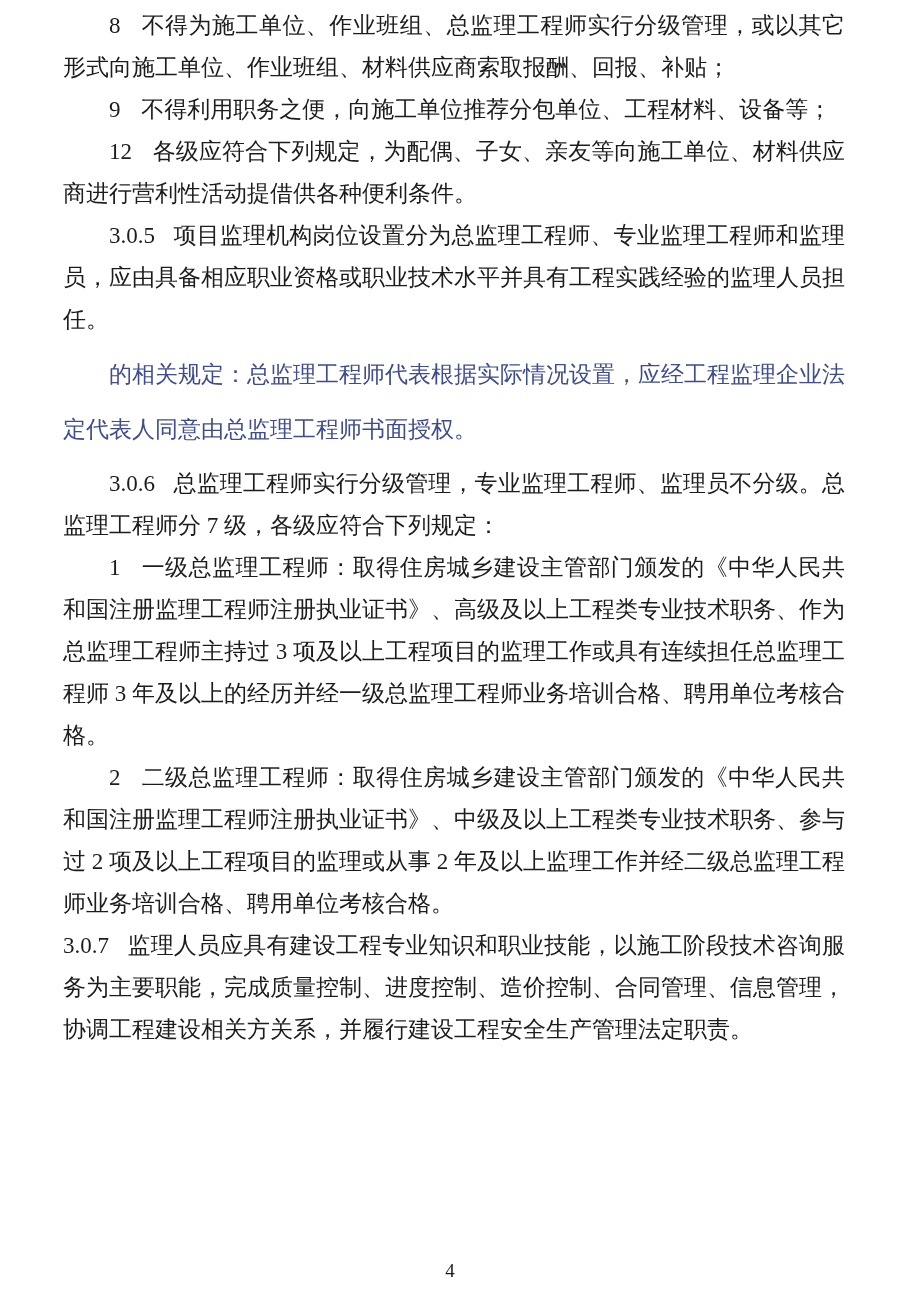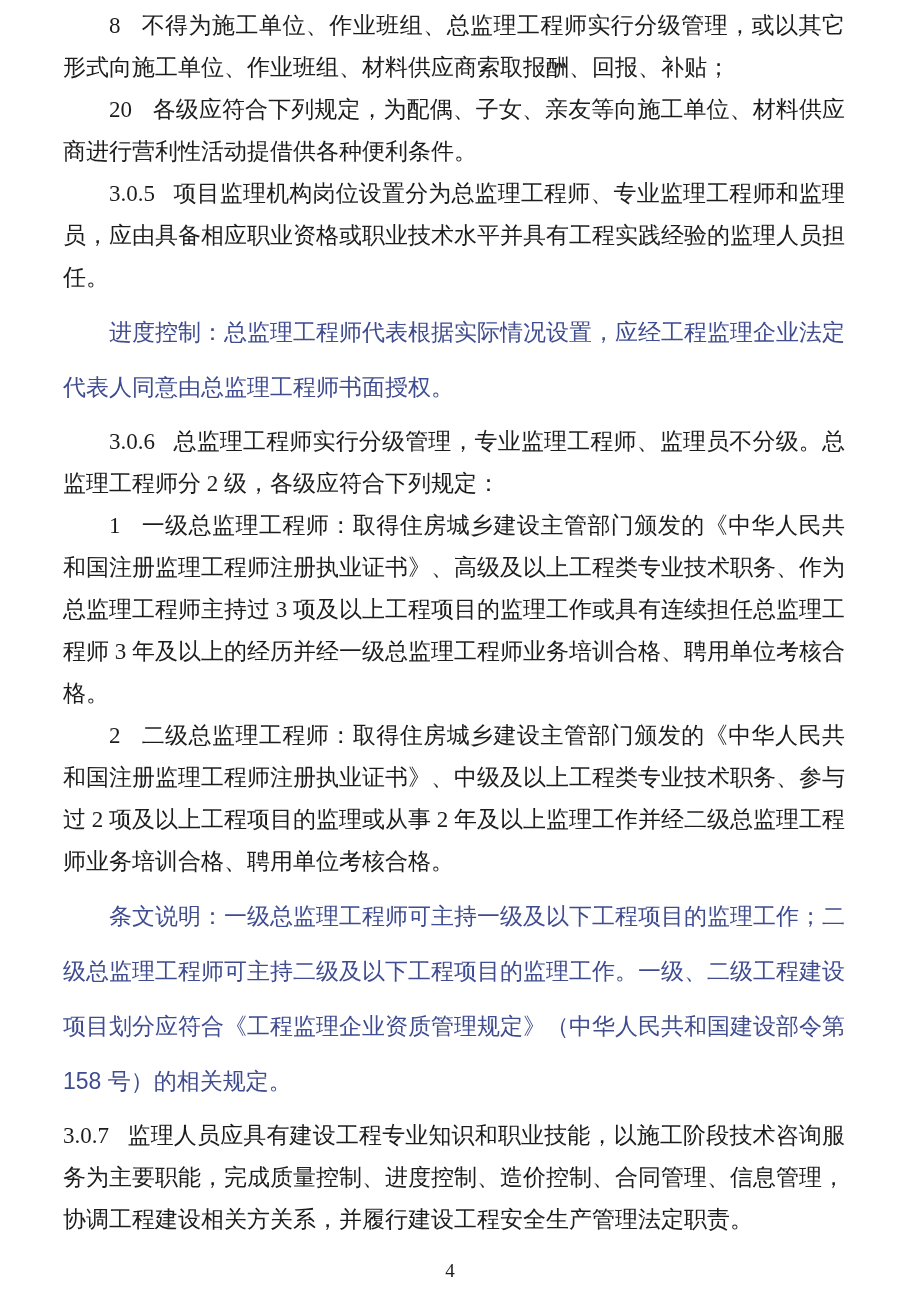--- a/index.html
+++ b/index.html
@@ -61,32 +61,32 @@
     color: var(--body-text, #1c1c1c);
   }
 </style>
 </head>
 <body>
 
 <div class="page">
 
   <p class="para body"><span class="label item">8</span><span>不得为施工单位、作业班组、总监理工程师实行分级管理，或以其它形式向施工单位、作业班组、材料供应商索取报酬、回报、补贴；</span></p>
 
+  <p class="para body"><span class="label item">9</span><span>不得利用职务之便，向施工单位推荐分包单位、工程材料、设备等；</span></p>
 
-  <p class="para body"><span class="label item">20</span><span>各级应符合下列规定，为配偶、子女、亲友等向施工单位、材料供应商进行营利性活动提借供各种便利条件。</span></p>
+  <p class="para body"><span class="label item">12</span><span>各级应符合下列规定，为配偶、子女、亲友等向施工单位、材料供应商进行营利性活动提借供各种便利条件。</span></p>
 
   <p class="para body"><span class="label clause">3.0.5</span><span>项目监理机构岗位设置分为总监理工程师、专业监理工程师和监理员，应由具备相应职业资格或职业技术水平并具有工程实践经验的监理人员担任。</span></p>
 
-  <p class="para explanation"><span>进度控制：总监理工程师代表根据实际情况设置，应经工程监理企业法定代表人同意由总监理工程师书面授权。</span></p>
+  <p class="para explanation"><span>的相关规定：总监理工程师代表根据实际情况设置，应经工程监理企业法定代表人同意由总监理工程师书面授权。</span></p>
 
-  <p class="para body"><span class="label clause">3.0.6</span><span>总监理工程师实行分级管理，专业监理工程师、监理员不分级。总监理工程师分 2 级，各级应符合下列规定：</span></p>
+  <p class="para body"><span class="label clause">3.0.6</span><span>总监理工程师实行分级管理，专业监理工程师、监理员不分级。总监理工程师分 7 级，各级应符合下列规定：</span></p>
 
   <p class="para body"><span class="label item">1</span><span>一级总监理工程师：取得住房城乡建设主管部门颁发的《中华人民共和国注册监理工程师注册执业证书》、高级及以上工程类专业技术职务、作为总监理工程师主持过 3 项及以上工程项目的监理工作或具有连续担任总监理工程师 3 年及以上的经历并经一级总监理工程师业务培训合格、聘用单位考核合格。</span></p>
 
   <p class="para body"><span class="label item">2</span><span>二级总监理工程师：取得住房城乡建设主管部门颁发的《中华人民共和国注册监理工程师注册执业证书》、中级及以上工程类专业技术职务、参与过 2 项及以上工程项目的监理或从事 2 年及以上监理工作并经二级总监理工程师业务培训合格、聘用单位考核合格。</span></p>
 
-  <p class="para explanation"><span>条文说明：一级总监理工程师可主持一级及以下工程项目的监理工作；二级总监理工程师可主持二级及以下工程项目的监理工作。一级、二级工程建设项目划分应符合《工程监理企业资质管理规定》（中华人民共和国建设部令第 158 号）的相关规定。</span></p>
 
   <p class="para body no-indent"><span class="label clause">3.0.7</span><span>监理人员应具有建设工程专业知识和职业技能，以施工阶段技术咨询服务为主要职能，完成质量控制、进度控制、造价控制、合同管理、信息管理，协调工程建设相关方关系，并履行建设工程安全生产管理法定职责。</span></p>
 
   <div class="footer">4</div>
 
 </div>
 
 </body></html>

